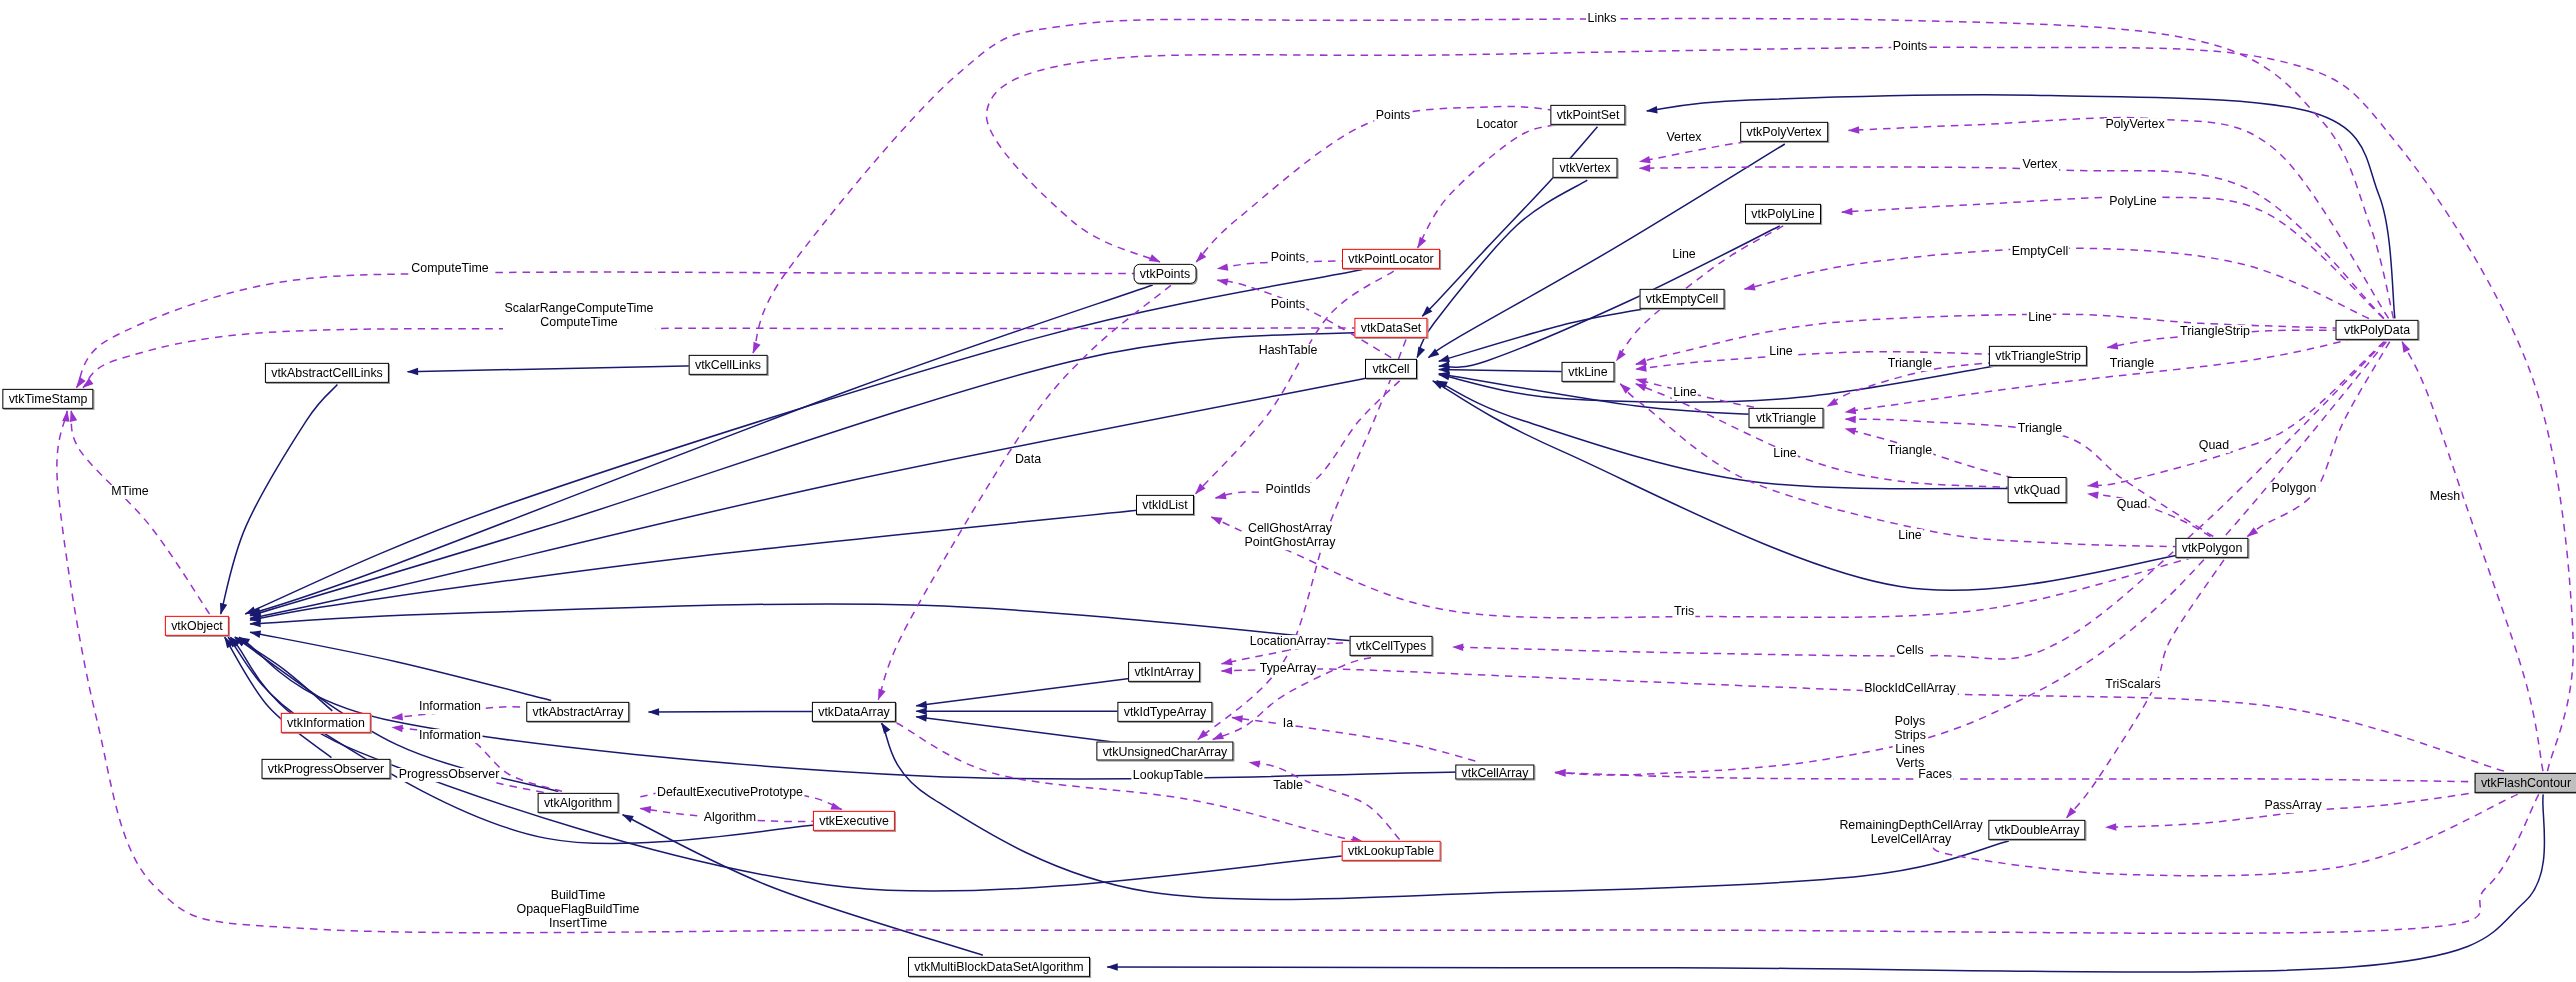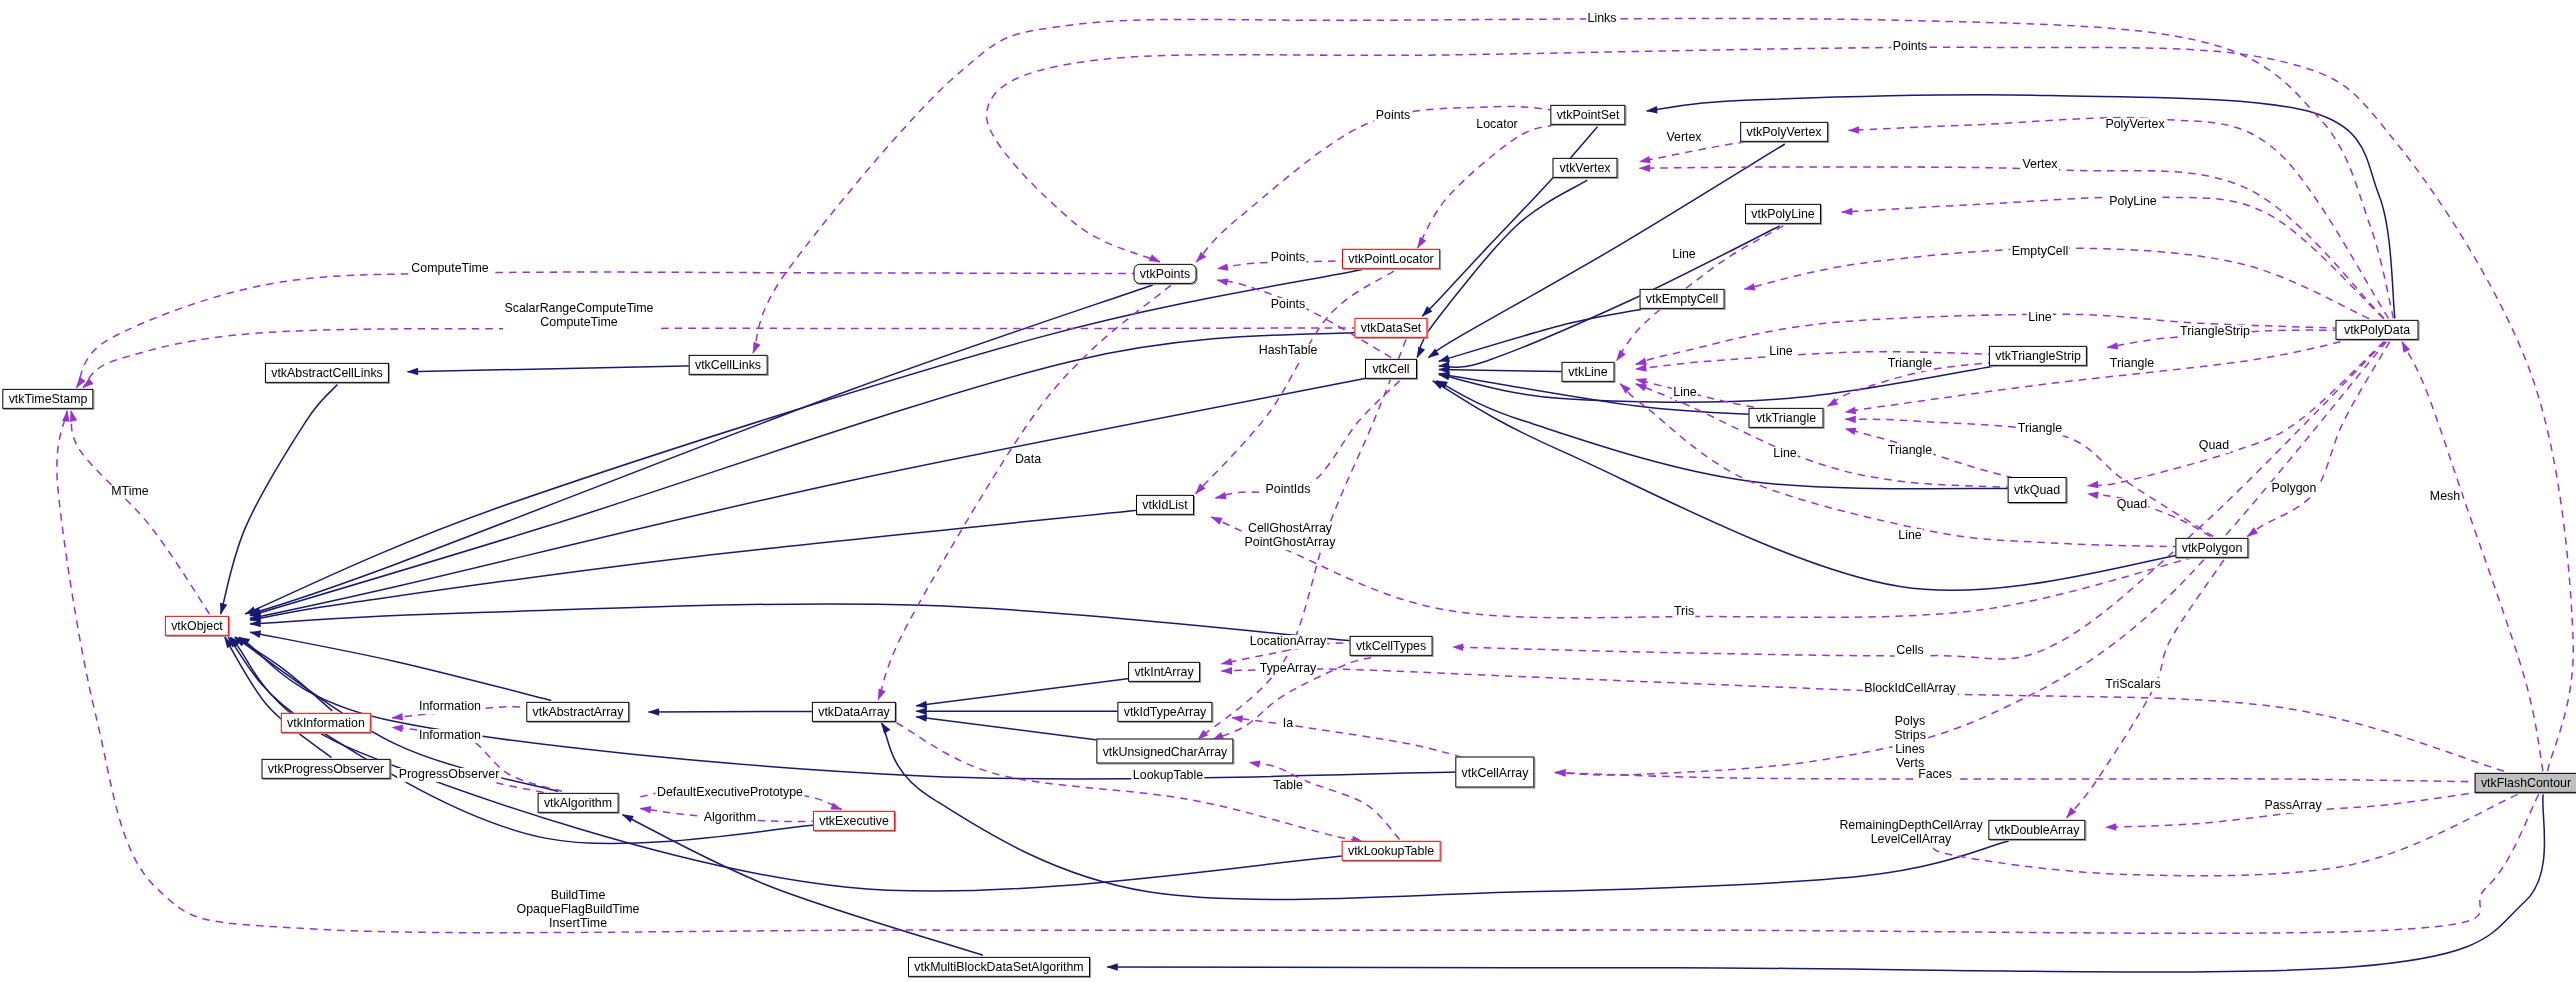--- a/index.html
+++ b/index.html
@@ -198,22 +198,22 @@
       <div class="node" style="left: 2212px; top: 548px; min-width: 73px; height: 20.3px;">vtkPolygon</div>
       <div class="node" style="left: 2377px; top: 330px; min-width: 83px; height: 20.3px;">vtkPolyData</div>
       <div class="node" style="left: 1165px; top: 505px; min-width: 58px; height: 20.3px;">vtkIdList</div>
       <div class="node red" style="left: 197px; top: 626px; min-width: 62px; height: 20.3px;">vtkObject</div>
       <div class="node" style="left: 1391px; top: 646px; min-width: 80px; height: 20.3px;">vtkCellTypes</div>
       <div class="node" style="left: 1164px; top: 672px; min-width: 71px; height: 20.3px;">vtkIntArray</div>
       <div class="node" style="left: 578px; top: 712px; min-width: 99px; height: 20.3px;">vtkAbstractArray</div>
       <div class="node" style="left: 854px; top: 712px; min-width: 82px; height: 20.3px;">vtkDataArray</div>
       <div class="node" style="left: 1165px; top: 712px; min-width: 91px; height: 20.3px;">vtkIdTypeArray</div>
       <div class="node red" style="left: 326px; top: 723px; min-width: 90px; height: 20.3px;">vtkInformation</div>
-      <div class="node" style="left: 1165px; top: 751px; min-width: 126px; height: 25px;">vtkUnsignedCharArray</div>
-      <div class="node" style="left: 1495px; top: 772px; min-width: 77px; height: 31px;">vtkCellArray</div>
+      <div class="node" style="left: 1165px; top: 751px; min-width: 126px; height: 19px;">vtkUnsignedCharArray</div>
+      <div class="node" style="left: 1495px; top: 772px; min-width: 77px; height: 15px;">vtkCellArray</div>
       <div class="node" style="left: 326px; top: 769px; min-width: 120px; height: 20.3px;">vtkProgressObserver</div>
       <div class="node" style="left: 578px; top: 803px; min-width: 80px; height: 20.3px;">vtkAlgorithm</div>
       <div class="node red" style="left: 854px; top: 821px; min-width: 81px; height: 20.3px;">vtkExecutive</div>
       <div class="node red" style="left: 1391px; top: 851px; min-width: 93px; height: 20.3px;">vtkLookupTable</div>
       <div class="node" style="left: 2037px; top: 830px; min-width: 94px; height: 20.3px;">vtkDoubleArray</div>
       <div class="node target" style="left: 2526px; top: 783px; min-width: 97px; height: 20.3px;">vtkFlashContour</div>
       <div class="node" style="left: 999px; top: 967px; min-width: 174px; height: 20.3px;">vtkMultiBlockDataSetAlgorithm</div>
     </div>
 </div>
 

